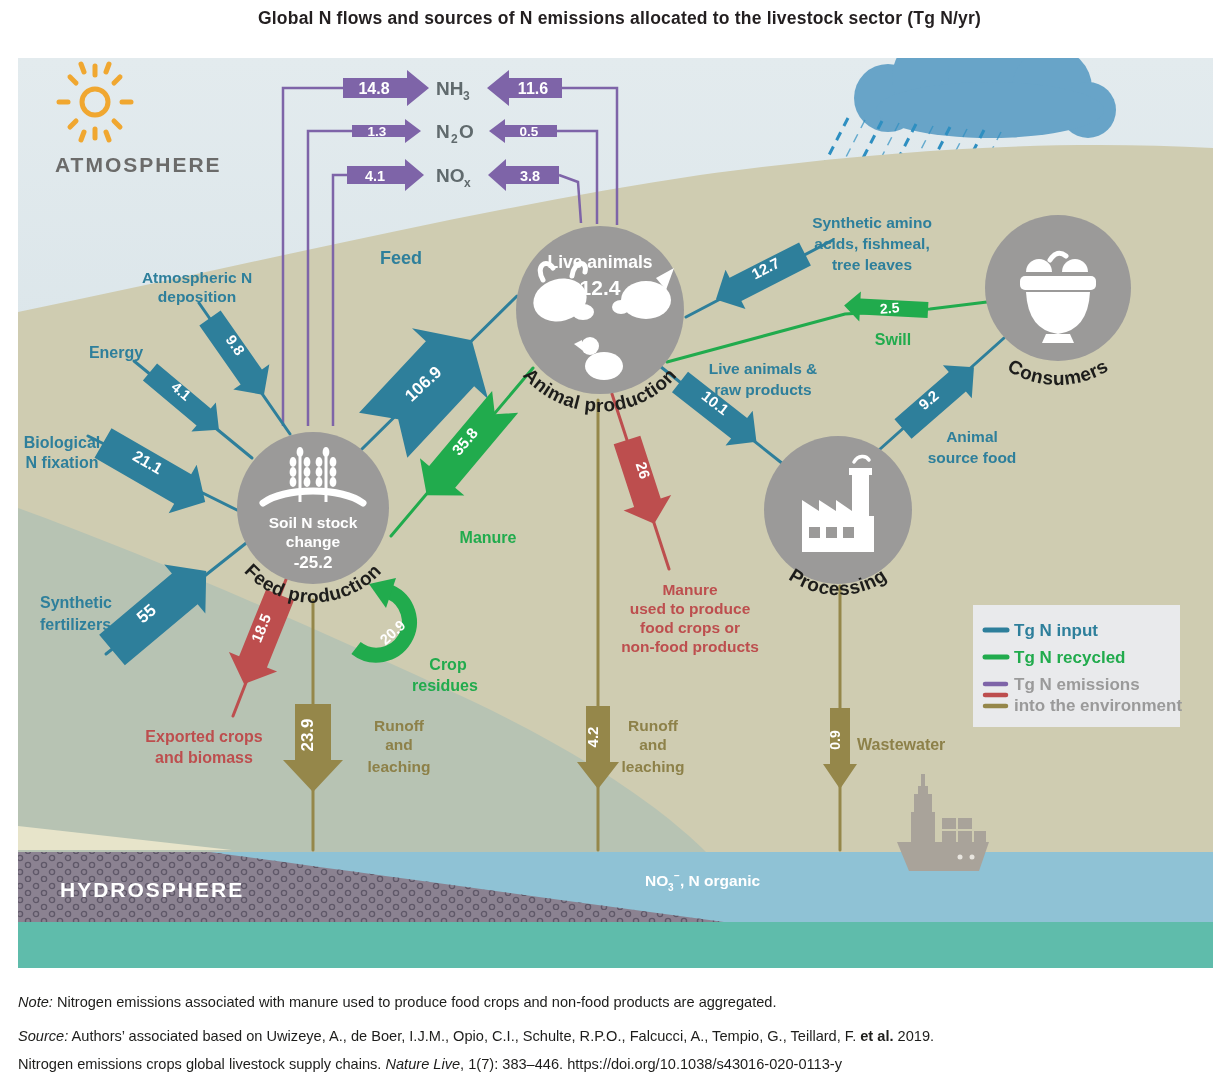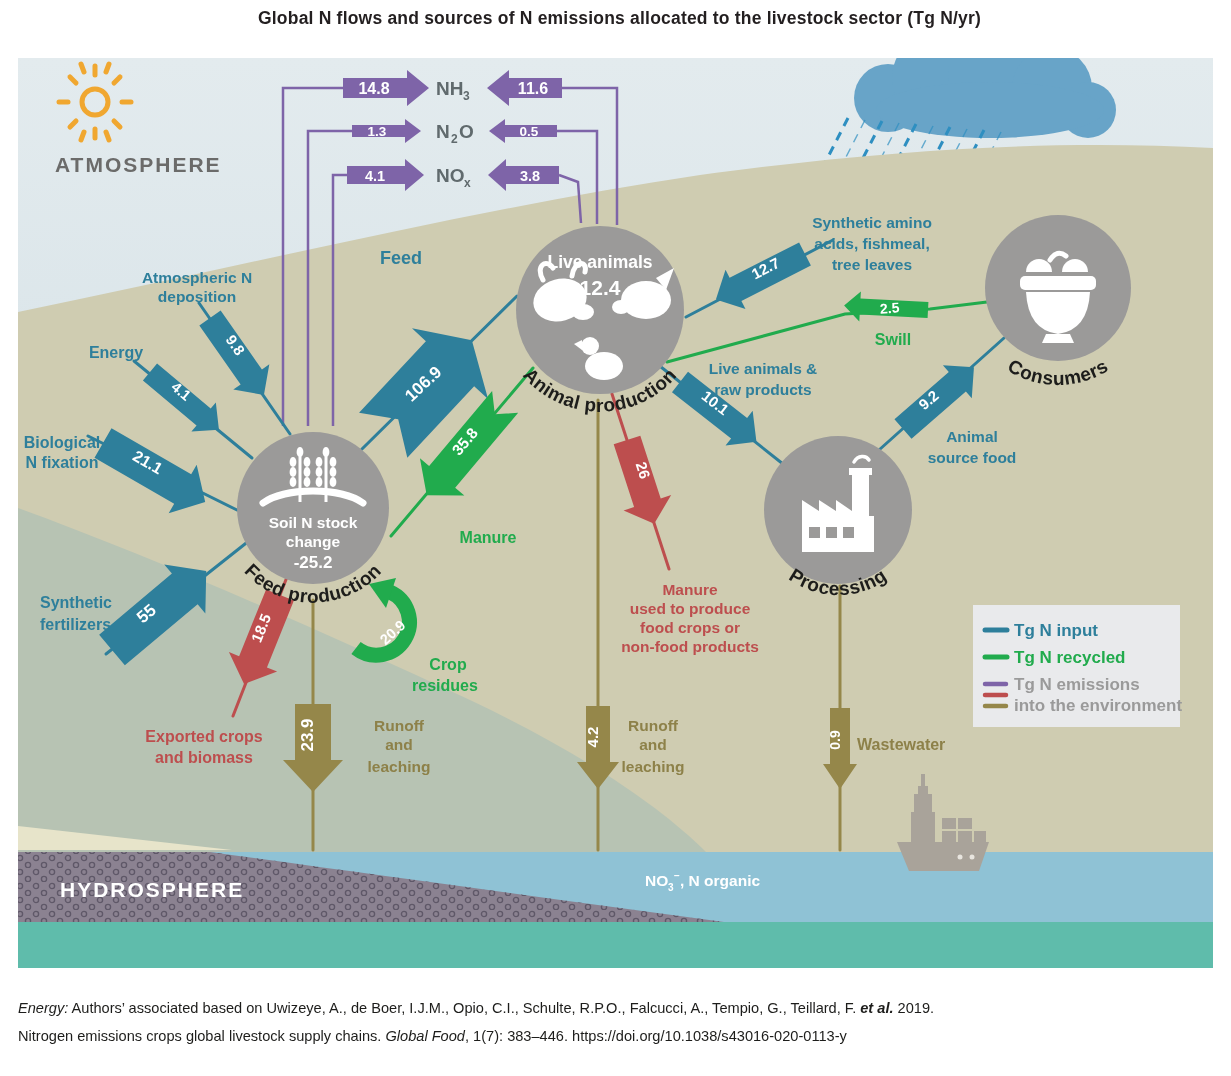--- a/index.html
+++ b/index.html
@@ -6,21 +6,21 @@
     --blue:#2e7f9b; --green:#21ab4d; --purple:#7e64a8; --red:#bd4e4e;
     --olive:#95874a; --gray:#9b9a99;
   }
   html,body{margin:0;padding:0;background:#fff;}
   body{width:1231px;height:1076px;position:relative;font-family:"Liberation Sans",sans-serif;}
   .title{position:absolute;top:8px;left:0;right:0;text-align:center;
          font-size:17.5px;font-weight:bold;color:#231f20;letter-spacing:.2px;padding-left:8px;}
   .foot{position:absolute;left:18px;top:988px;width:1195px;color:#1d1d1b;
         font-size:14.6px;line-height:28px;}
   .foot .src{display:block;margin-top:6px;}
-  .it{font-style:italic;} .bd{font-weight:normal;} .bdit{font-weight:bold;font-style:italic;}
+  .it{font-style:italic;} .bd{font-weight:normal;} .bdit{font-weight:bold;}
   svg text{font-family:"Liberation Sans",sans-serif;}
   .t{font-weight:bold;}
   .mid{text-anchor:middle;}
   .w{fill:#fff;} .gas{fill:#606a6d;} .gry{fill:#9a9a9a;}
   .tblue{fill:var(--blue);} .tgrn{fill:var(--green);} .tred{fill:var(--red);} .tolv{fill:#8d8149;}
   .fblue{fill:var(--blue);} .fgrn{fill:var(--green);} .fpur{fill:var(--purple);}
   .fred{fill:var(--red);} .folv{fill:var(--olive);}
   .sblue{stroke:var(--blue);} .sgrn{stroke:var(--green);} .spur{stroke:var(--purple);}
   .sred{stroke:var(--red);} .solv{stroke:var(--olive);}
   .ln{stroke-width:3;stroke-linecap:round;fill:none;}
@@ -362,18 +362,19 @@
     <text x="1014" y="663" font-size="17" class="t tgrn">Tg N recycled</text>
     <line x1="985" y1="684" x2="1006" y2="684" class="spur" stroke-width="4.5" stroke-linecap="round"></line>
     <line x1="985" y1="695" x2="1006" y2="695" class="sred" stroke-width="4.5" stroke-linecap="round"></line>
     <line x1="985" y1="706" x2="1006" y2="706" class="solv" stroke-width="4.5" stroke-linecap="round"></line>
     <text x="1014" y="690" font-size="17" class="t gry">Tg N emissions</text>
     <text x="1014" y="711" font-size="17" class="t gry">into the environment</text>
   </g>
 </svg>
 
 <div class="foot">
-  <span class="src"><span class="it">Energy:</span><span> Authors’ associated based on </span><span class="bd">Uwizeye, A., de Boer, I.J.M., Opio, C.I., Schulte, R.P.O., Falcucci, A., Tempio, G., Teillard, F. </span><span class="bdit">et al.</span><span class="bd"> 2019.</span><br>
-  <span>Nitrogen emissions crops global livestock supply chains. </span><span class="it">Global Food</span><span>, 1(7): 383–446. https://doi.org/10.1038/s43016-020-0113-y</span></span>
+  <div><span class="it">Note:</span><span> Nitrogen emissions associated with manure used to produce food crops and non-food products are aggregated.</span></div>
+  <span class="src"><span class="it">Source:</span><span> Authors’ associated based on </span><span class="bd">Uwizeye, A., de Boer, I.J.M., Opio, C.I., Schulte, R.P.O., Falcucci, A., Tempio, G., Teillard, F. </span><span class="bdit">et al.</span><span class="bd"> 2019.</span><br>
+  <span>Nitrogen emissions crops global livestock supply chains. </span><span class="it">Nature Live</span><span>, 1(7): 383–446. https://doi.org/10.1038/s43016-020-0113-y</span></span>
 </div>
 
 
 
 
 </body></html>

